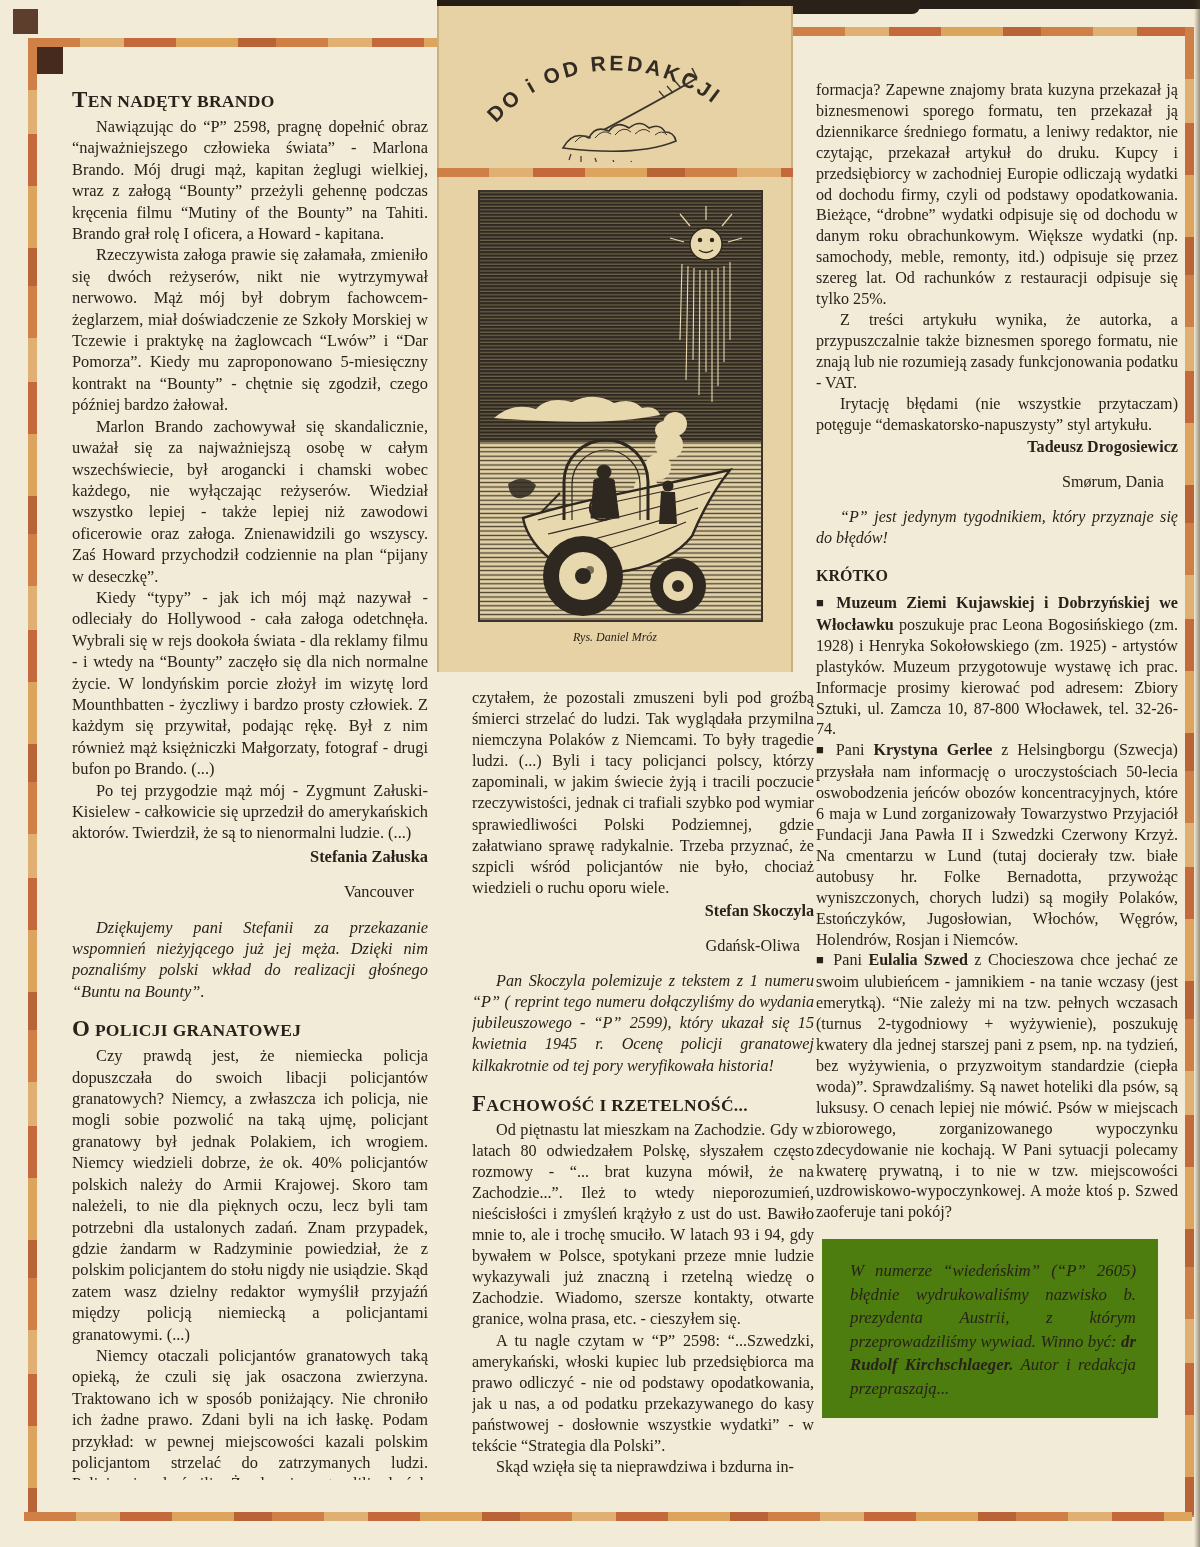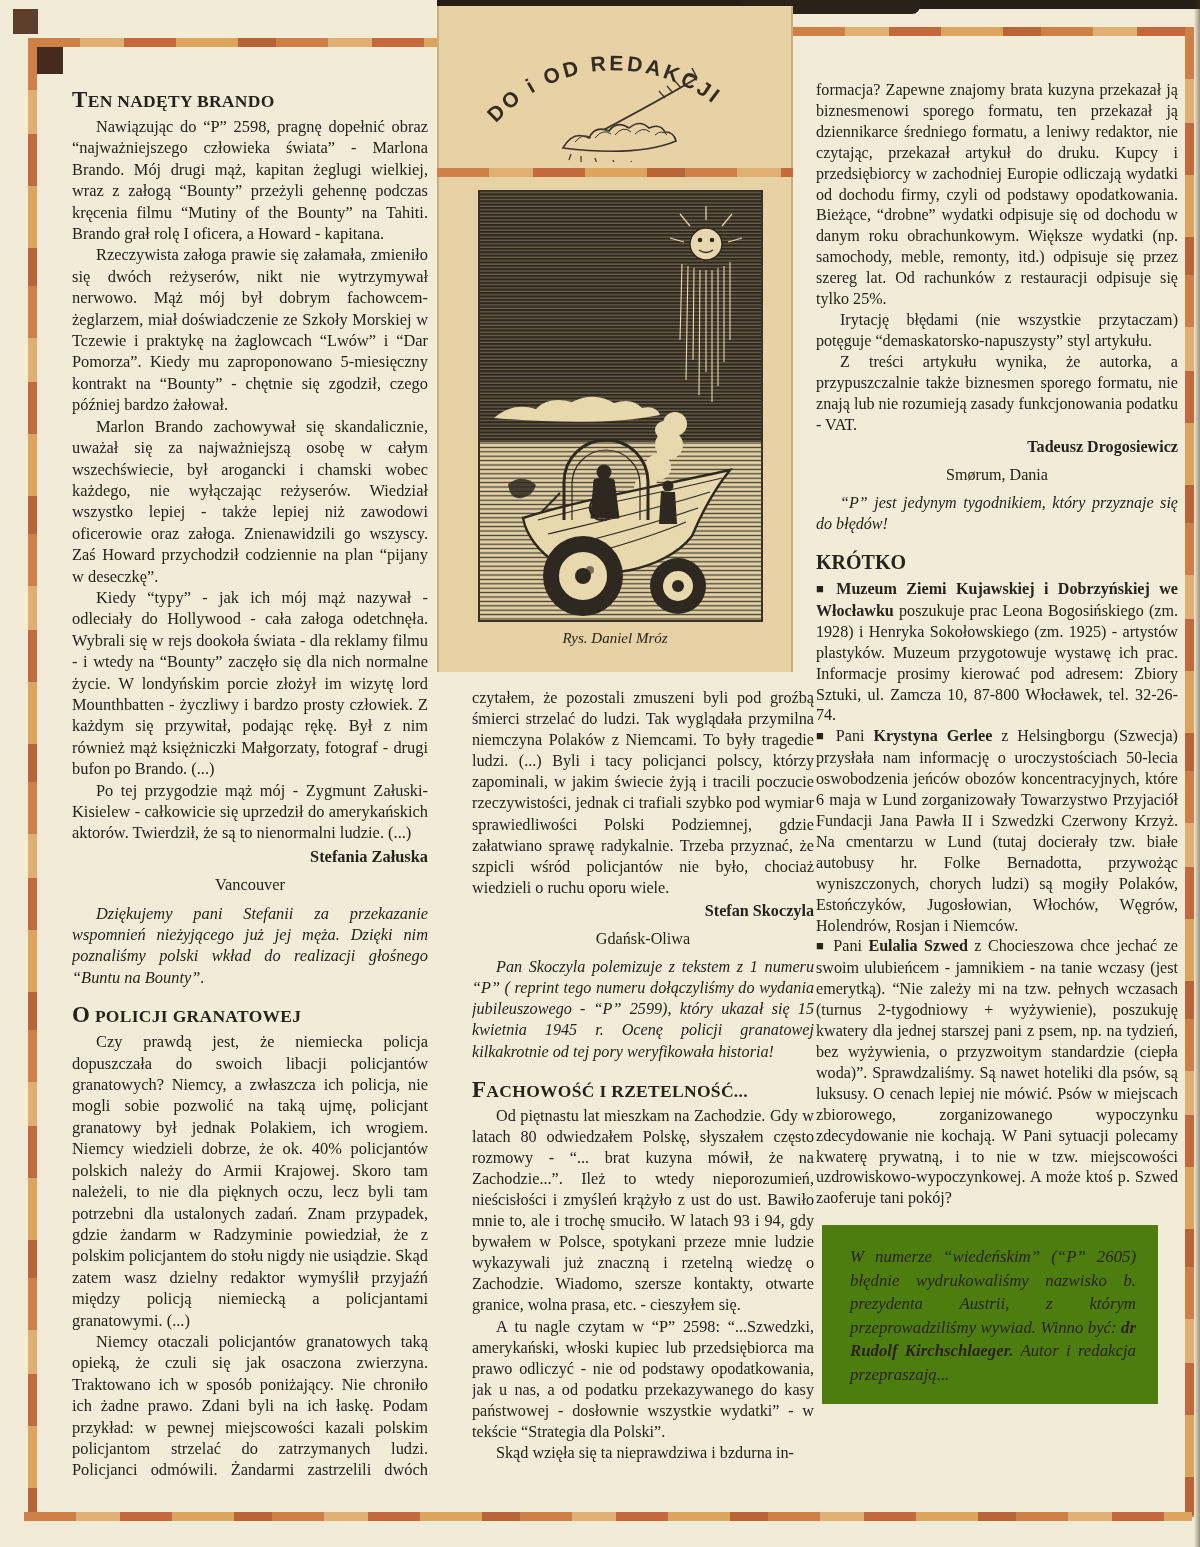--- a/index.html
+++ b/index.html
@@ -21,27 +21,27 @@
   
   .col{position:absolute;font-size:16.4px;line-height:21.4px;text-align:justify;overflow:hidden;}
   .col-left{left:72px;top:88px;width:356px;height:1392px;}
   .col-mid{left:472px;top:688px;width:342px;height:860px;font-size:16.2px;line-height:21.1px;}
   .col-right{left:816px;top:80px;width:362px;height:1448px;font-size:16.1px;line-height:20.9px;}
   .para{margin:0;text-indent:24px;}
   .para.noindent{text-indent:0;}
   .heading{font-weight:bold;font-size:17.5px;line-height:24px;margin:15px 0 3px;text-indent:0;letter-spacing:.3px;}
   .heading::first-letter{font-size:23px;}
   .heading.first{margin-top:0;}
-  .heading-krotko{font-weight:bold;font-size:20px;line-height:26px;margin:14px 0 4px;text-indent:0;}
+  .heading-krotko{font-weight:bold;font-size:16px;line-height:26px;margin:14px 0 4px;text-indent:0;}
   .sig{margin:2px 0 0;text-align:right;font-weight:bold;text-indent:0;}
-  .sig-city{margin:7px;text-align:center;text-indent:0;}
+  .sig-city{margin:14px;text-align:right;text-indent:0;}
   .reply{margin:1px 0 0;font-style:italic;text-indent:24px;}
   .krotko-item{text-indent:0;margin:0;}
   .bullet{font-size:13px;position:relative;top:-1px;padding-right:7px;}
-  .caption{position:absolute;left:437px;top:630px;width:356px;text-align:center;font-style:italic;font-size:15px;}
+  .caption{position:absolute;left:437px;top:630px;width:356px;text-align:center;font-style:italic;font-size:12px;}
   .arc-svg{position:absolute;left:447px;top:8px;}
   .quill-svg{position:absolute;left:545px;top:62px;}
   .illu-svg{position:absolute;left:478px;top:190px;}
   b{font-weight:bold;}
 </style>
 </head>
 <body>
 
 <div class="page">
 
@@ -201,22 +201,22 @@
     <p class="sig-city">Gdańsk-Oliwa</p>
     <p class="reply">Pan Skoczyla polemizuje z tekstem z 1 numeru “P” ( reprint tego numeru dołączyliśmy do wydania jubileuszowego - “P” 2599), który ukazał się 15 kwietnia 1945 r. Ocenę policji granatowej kilkakrotnie od tej pory weryfikowała historia!</p>
     <p class="heading">FACHOWOŚĆ I RZETELNOŚĆ...</p>
     <p class="para">Od piętnastu lat mieszkam na Zachodzie. Gdy w latach 80 odwiedzałem Polskę, słyszałem często rozmowy - “... brat kuzyna mówił, że na Zachodzie...”. Ileż to wtedy nieporozumień, nieścisłości i zmyśleń krążyło z ust do ust. Bawiło mnie to, ale i trochę smuciło. W latach 93 i 94, gdy bywałem w Polsce, spotykani przeze mnie ludzie wykazywali już znaczną i rzetelną wiedzę o Zachodzie. Wiadomo, szersze kontakty, otwarte granice, wolna prasa, etc. - cieszyłem się.</p>
     <p class="para">A tu nagle czytam w “P” 2598: “...Szwedzki, amerykański, włoski kupiec lub przedsiębiorca ma prawo odliczyć - nie od podstawy opodatkowania, jak u nas, a od podatku przekazywanego do kasy państwowej - dosłownie wszystkie wydatki” - w tekście “Strategia dla Polski”.</p>
     <p class="para">Skąd wzięła się ta nieprawdziwa i bzdurna in-</p>
   </div>
 
   <div class="col col-right">
     <p class="para noindent">formacja? Zapewne znajomy brata kuzyna przekazał ją biznesmenowi sporego formatu, ten przekazał ją dziennikarce średniego formatu, a leniwy redaktor, nie czytając, przekazał artykuł do druku. Kupcy i przedsiębiorcy w zachodniej Europie odliczają wydatki od dochodu firmy, czyli od podstawy opodatkowania. Bieżące, “drobne” wydatki odpisuje się od dochodu w danym roku obrachunkowym. Większe wydatki (np. samochody, meble, remonty, itd.) odpisuje się przez szereg lat. Od rachunków z restauracji odpisuje się tylko 25%.</p>
+    <p class="para">Z treści artykułu wynika, że autorka, a przypuszczalnie także biznesmen sporego formatu, nie znają lub nie rozumieją zasady funkcjonowania podatku - VAT.</p>
     <p class="para">Irytację błędami (nie wszystkie przytaczam) potęguje “demaskatorsko-napuszysty” styl artykułu.</p>
-    <p class="para">Z treści artykułu wynika, że autorka, a przypuszczalnie także biznesmen sporego formatu, nie znają lub nie rozumieją zasady funkcjonowania podatku - VAT.</p>
     <p class="sig">Tadeusz Drogosiewicz</p>
     <p class="sig-city">Smørum, Dania</p>
     <p class="reply">“P” jest jedynym tygodnikiem, który przyznaje się do błędów!</p>
     <p class="heading-krotko">KRÓTKO</p>
     <p class="para krotko-item"><span class="bullet">■</span><span></span><b>Muzeum Ziemi Kujawskiej i Dobrzyńskiej we Włocławku</b><span> poszukuje prac Leona Bogosińskiego (zm. 1928) i Henryka Sokołowskiego (zm. 1925) - artystów plastyków. Muzeum przygotowuje wystawę ich prac. Informacje prosimy kierować pod adresem: Zbiory Sztuki, ul. Zamcza 10, 87-800 Włocławek, tel. 32-26-74.</span></p>
     <p class="para krotko-item"><span class="bullet">■</span><span>Pani </span><b>Krystyna Gerlee</b><span> z Helsingborgu (Szwecja) przysłała nam informację o uroczystościach 50-lecia oswobodzenia jeńców obozów koncentracyjnych, które 6 maja w Lund zorganizowały Towarzystwo Przyjaciół Fundacji Jana Pawła II i Szwedzki Czerwony Krzyż. Na cmentarzu w Lund (tutaj docierały tzw. białe autobusy hr. Folke Bernadotta, przywożąc wyniszczonych, chorych ludzi) są mogiły Polaków, Estończyków, Jugosłowian, Włochów, Węgrów, Holendrów, Rosjan i Niemców.</span></p>
     <p class="para krotko-item"><span class="bullet">■</span><span>Pani </span><b>Eulalia Szwed</b><span> z Chocieszowa chce jechać ze swoim ulubieńcem - jamnikiem - na tanie wczasy (jest emerytką). “Nie zależy mi na tzw. pełnych wczasach (turnus 2-tygodniowy + wyżywienie), poszukuję kwatery dla jednej starszej pani z psem, np. na tydzień, bez wyżywienia, o przyzwoitym standardzie (ciepła woda)”. Sprawdzaliśmy. Są nawet hoteliki dla psów, są luksusy. O cenach lepiej nie mówić. Psów w miejscach zbiorowego, zorganizowanego wypoczynku zdecydowanie nie kochają. W Pani sytuacji polecamy kwaterę prywatną, i to nie w tzw. miejscowości uzdrowiskowo-wypoczynkowej. A może ktoś p. Szwed zaoferuje tani pokój?</span></p>
     <div class="correction-box">
       <span>W numerze “wiedeńskim” (“P” 2605) błędnie wydrukowaliśmy nazwisko b. prezydenta Austrii, z którym przeprowadziliśmy wywiad. Winno być: </span><b>dr Rudolf Kirchschlaeger.</b><span> Autor i redakcja przepraszają...</span>
     </div>

